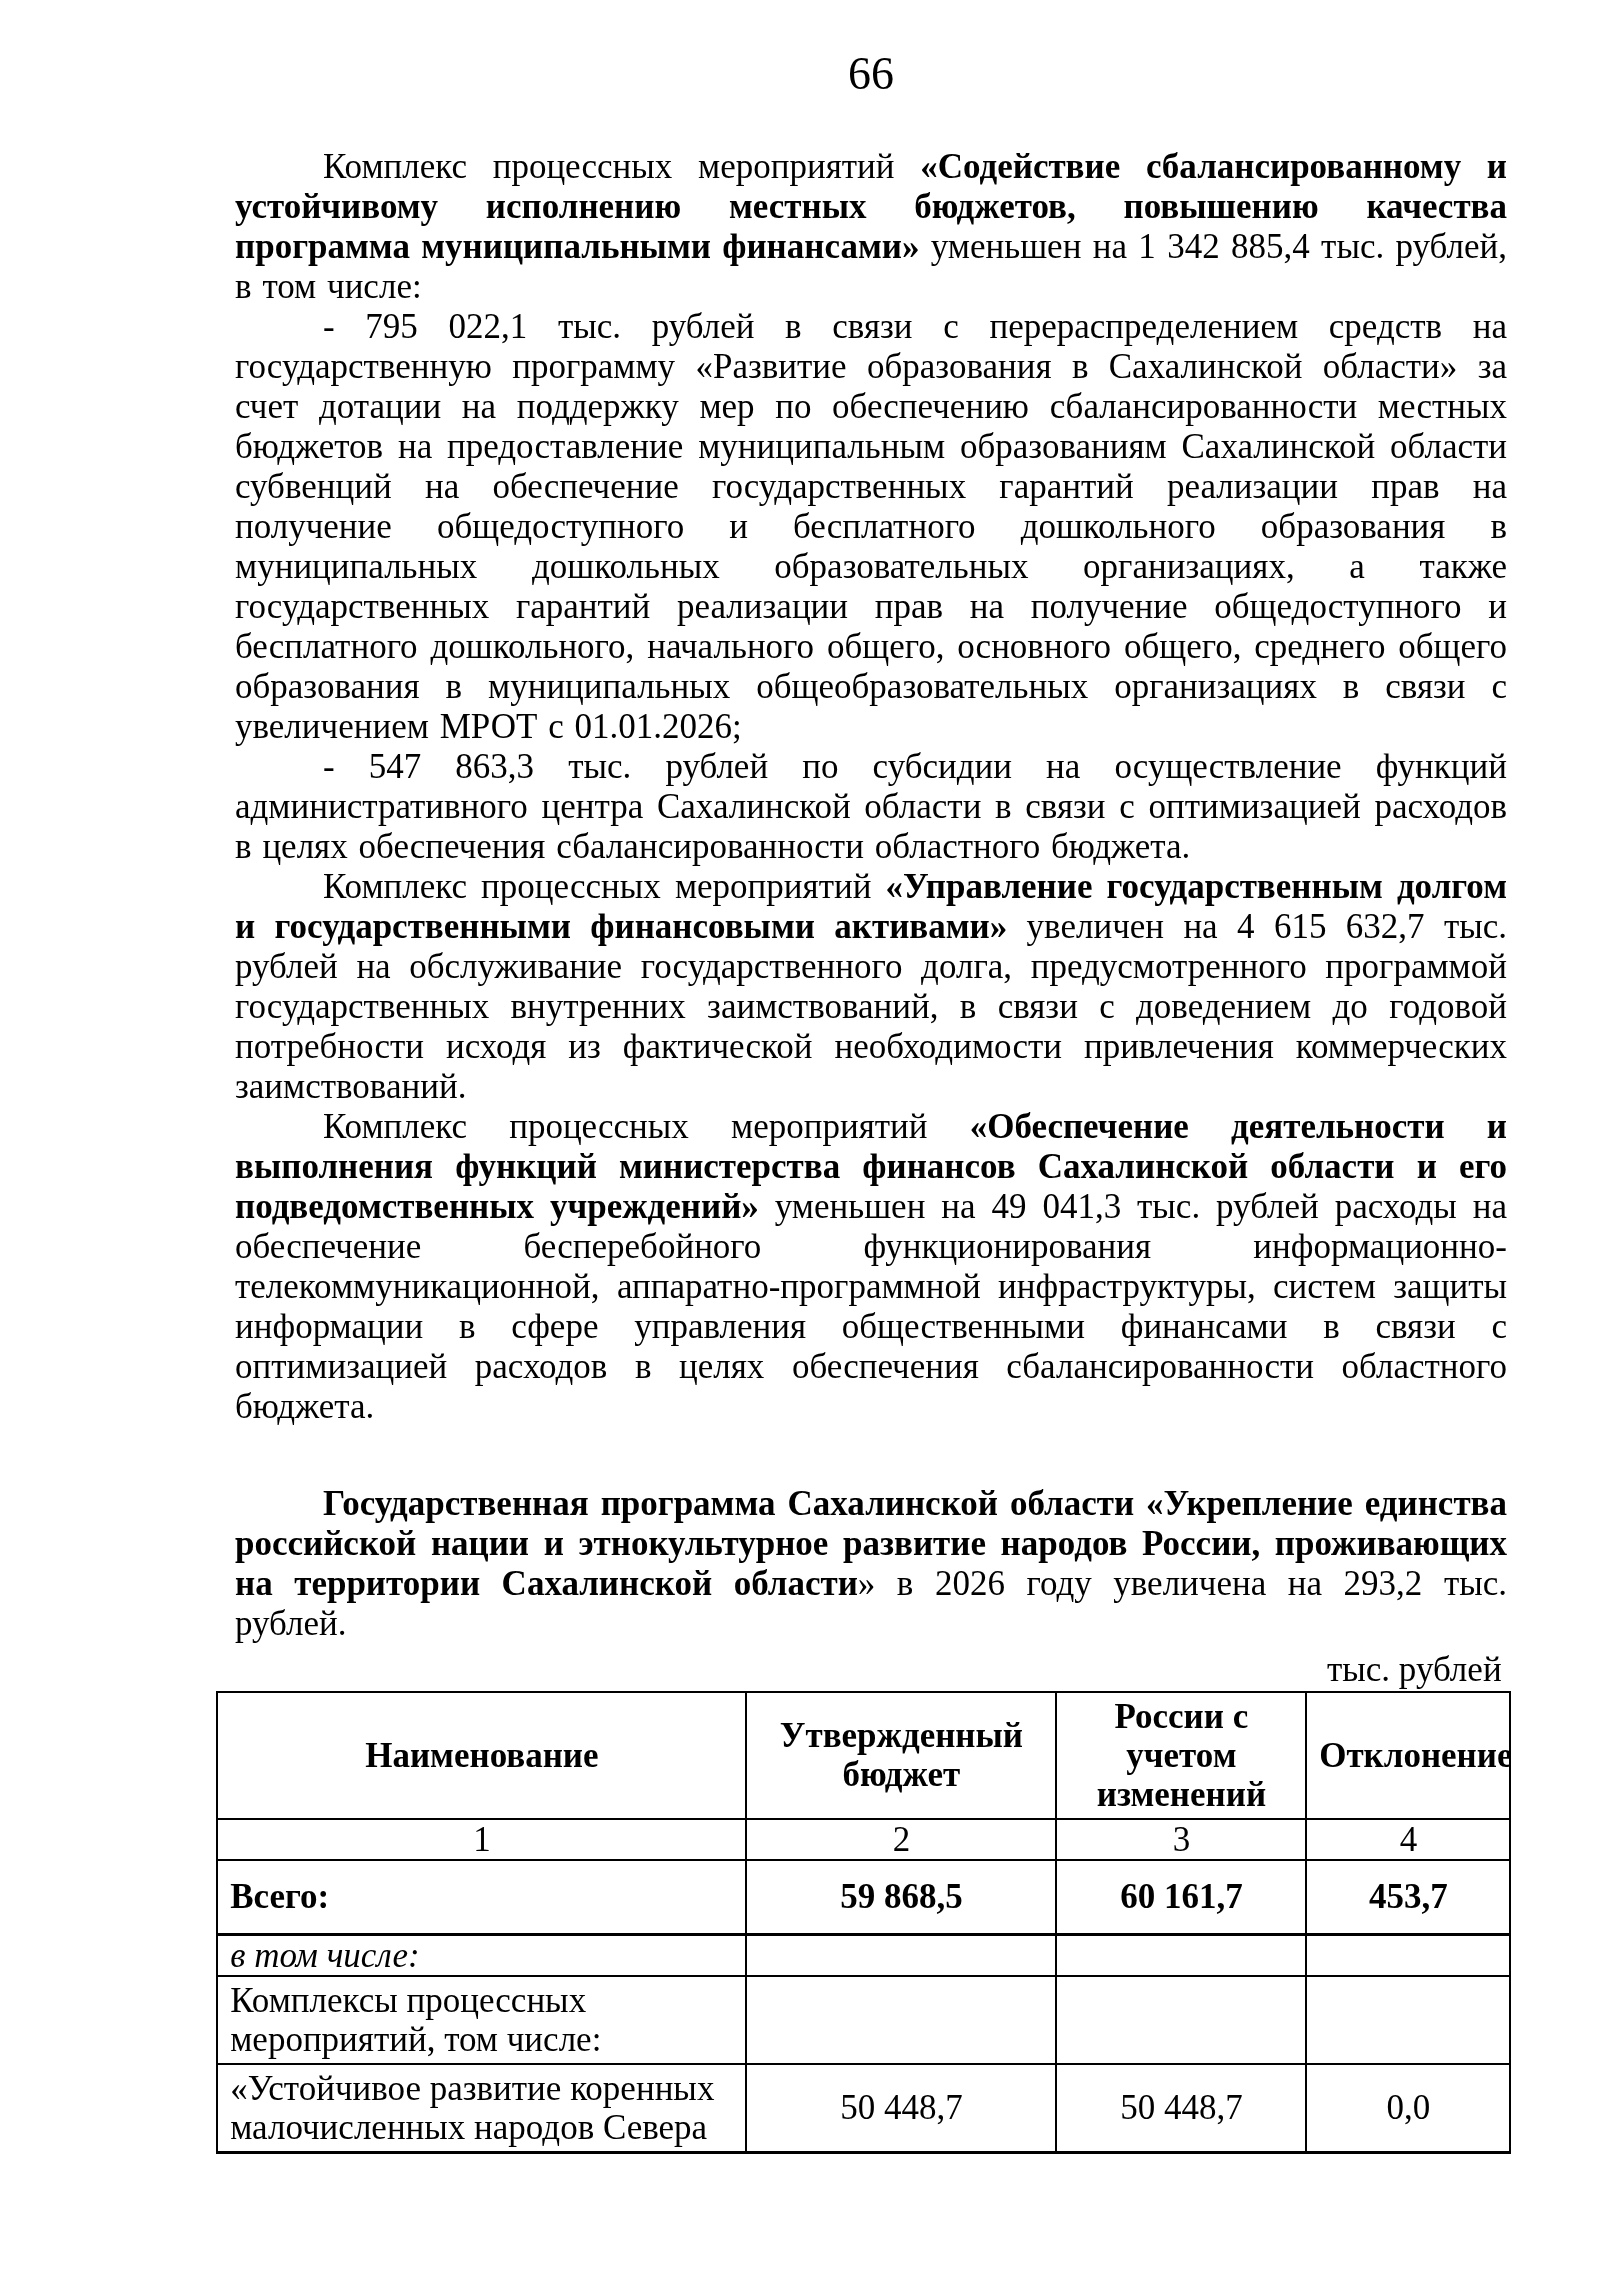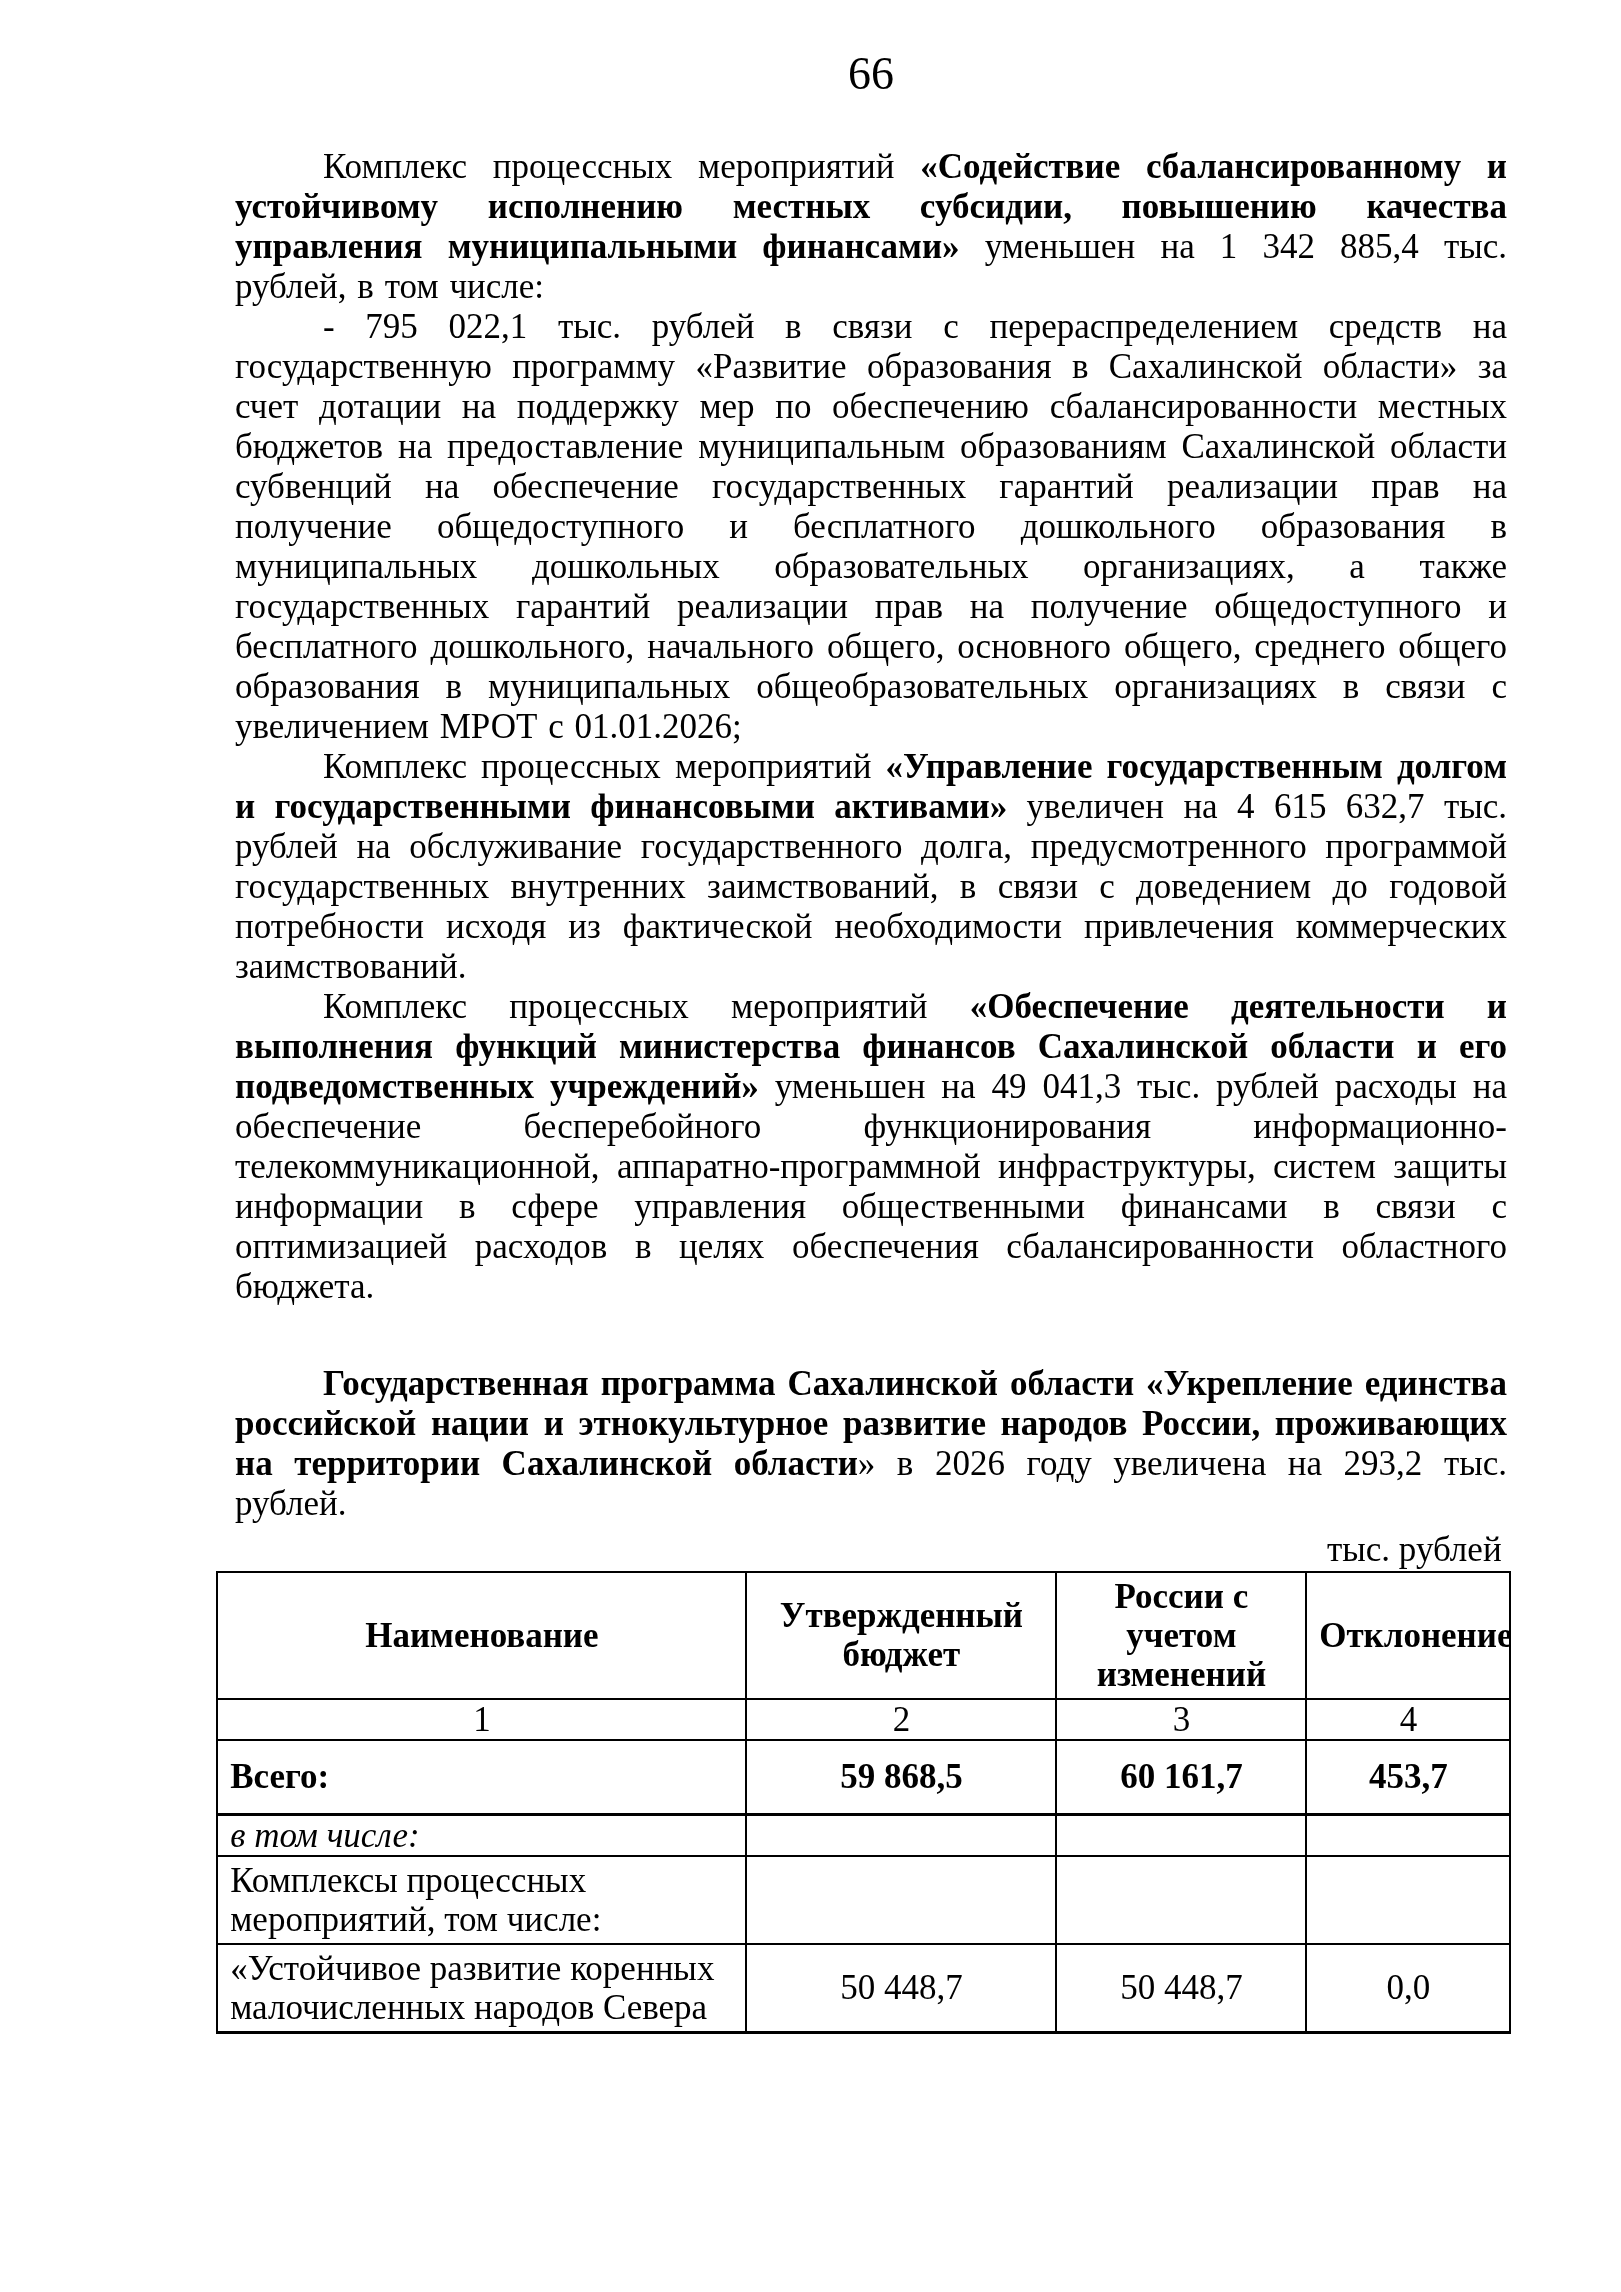--- a/index.html
+++ b/index.html
@@ -68,22 +68,23 @@
 </style>
 </head>
 <body>
 
 <div class="page">
   <div class="content">
 
     <div class="page-number">66</div>
 
     <div class="body-text" id="paragraphs">
-        <p><span>Комплекс процессных мероприятий </span><b>«Содействие сбалансированному и устойчивому исполнению местных субсидии, повышению качества управления муниципальными финансами»</b><span> уменьшен на 1&nbsp;342&nbsp;885,4 тыс. рублей, в том числе:</span></p>
+        <p><span>Комплекс процессных мероприятий </span><b>«Содействие сбалансированному и устойчивому исполнению местных бюджетов, повышению качества программа муниципальными финансами»</b><span> уменьшен на 1&nbsp;342&nbsp;885,4 тыс. рублей, в том числе:</span></p>
         <p><span>- 795&nbsp;022,1 тыс. рублей в связи с перераспределением средств на государственную программу «Развитие образования в Сахалинской области» за счет дотации на поддержку мер по обеспечению сбалансированности местных бюджетов на предоставление муниципальным образованиям Сахалинской области субвенций на обеспечение государственных гарантий реализации прав на получение общедоступного и бесплатного дошкольного образования в муниципальных дошкольных образовательных организациях, а также государственных гарантий реализации прав на получение общедоступного и бесплатного дошкольного, начального общего, основного общего, среднего общего образования в муниципальных общеобразовательных организациях в связи с увеличением МРОТ с 01.01.2026;</span></p>
+        <p><span>- 547&nbsp;863,3 тыс. рублей по субсидии на осуществление функций административного центра Сахалинской области в связи с оптимизацией расходов в целях обеспечения сбалансированности областного бюджета.</span></p>
         <p><span>Комплекс процессных мероприятий </span><b>«Управление государственным долгом и государственными финансовыми активами»</b><span> увеличен на 4&nbsp;615&nbsp;632,7 тыс. рублей на обслуживание государственного долга, предусмотренного программой государственных внутренних заимствований, в связи с доведением до годовой потребности исходя из фактической необходимости привлечения коммерческих заимствований.</span></p>
         <p><span>Комплекс процессных мероприятий </span><b>«Обеспечение деятельности и выполнения функций министерства финансов Сахалинской области и его подведомственных учреждений»</b><span> уменьшен на 49&nbsp;041,3 тыс. рублей расходы на обеспечение бесперебойного функционирования информационно-телекоммуникационной, аппаратно-программной инфраструктуры, систем защиты информации в сфере управления общественными финансами в связи с оптимизацией расходов в целях обеспечения сбалансированности областного бюджета.</span></p>
         <p class="gap-before"><b>Государственная программа Сахалинской области «Укрепление единства российской нации и этнокультурное развитие народов России, проживающих на территории Сахалинской области</b><span>» в 2026 году увеличена на 293,2 тыс. рублей.</span></p>
       </div>
 
     <div class="table-note">тыс. рублей</div>
 
     <table class="budget">
       <colgroup>
         <col class="c1">

